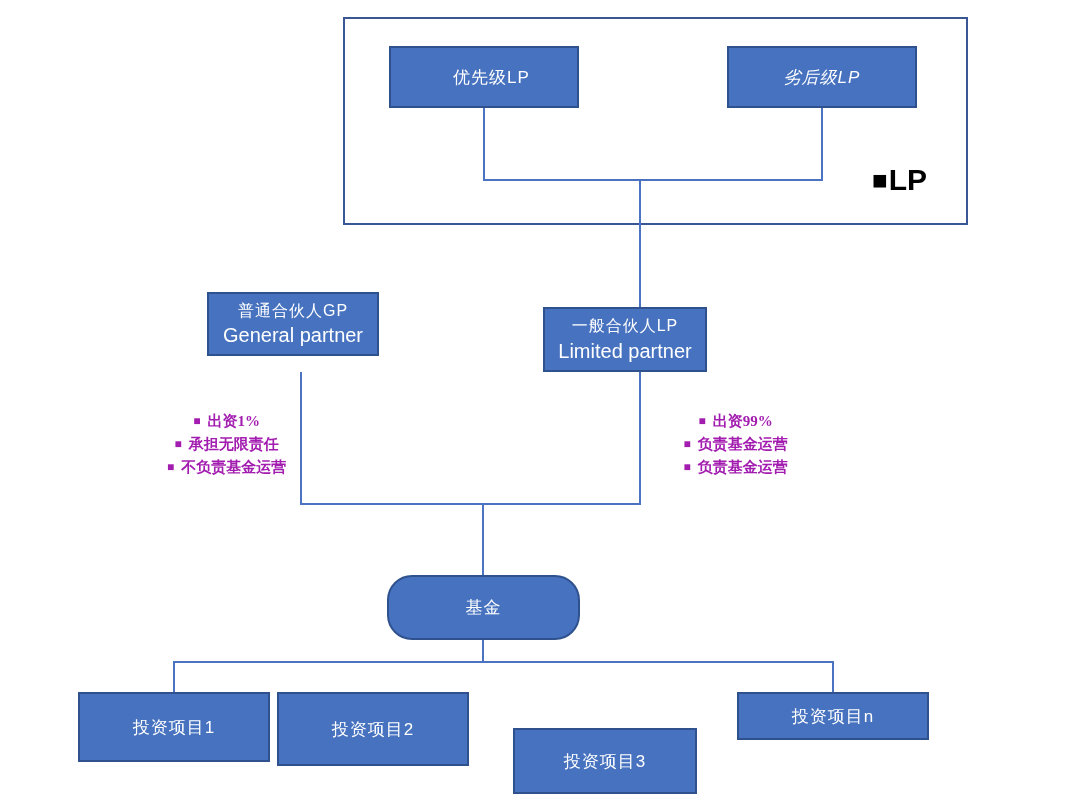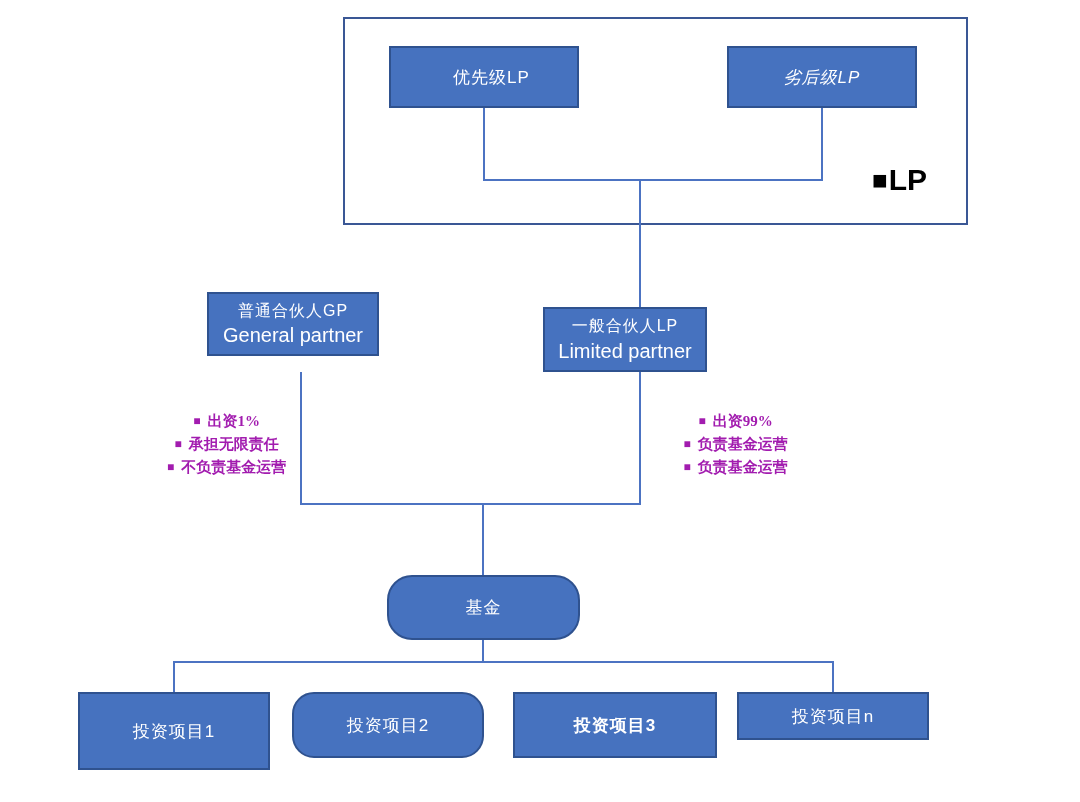--- a/index.html
+++ b/index.html
@@ -137,26 +137,26 @@
 
   <div class="node" style="left:387px; top:575px; width:193px; height:65px;border-radius:25px;">
     <span>基金</span>
   </div>
 
   <div class="line" style="left:482px; top:640px; width:2px; height:23px;"></div>
   <div class="line" style="left:173px; top:661px; width:661px; height:2px;"></div>
   <div class="line" style="left:173px; top:661px; width:2px; height:31px;"></div>
   <div class="line" style="left:832px; top:661px; width:2px; height:31px;"></div>
 
-  <div class="node" style="left:78px; top:692px; width:192px; height:78px;">
+  <div class="node" style="left:78px; top:692px; width:192px; height:70px;">
     <span>投资项目1</span>
   </div>
-  <div class="node" style="left:292px; top:692px; width:192px; height:66px;border-radius:22px;">
+  <div class="node" style="left:277px; top:692px; width:192px; height:74px;">
     <span>投资项目2</span>
   </div>
-  <div class="node" style="left:513px; top:692px; width:204px; height:66px;font-weight:bold;">
+  <div class="node" style="left:513px; top:728px; width:184px; height:66px;">
     <span>投资项目3</span>
   </div>
   <div class="node" style="left:737px; top:692px; width:192px; height:48px;">
     <span>投资项目n</span>
   </div>
 
 </div>
 
 </body></html>

